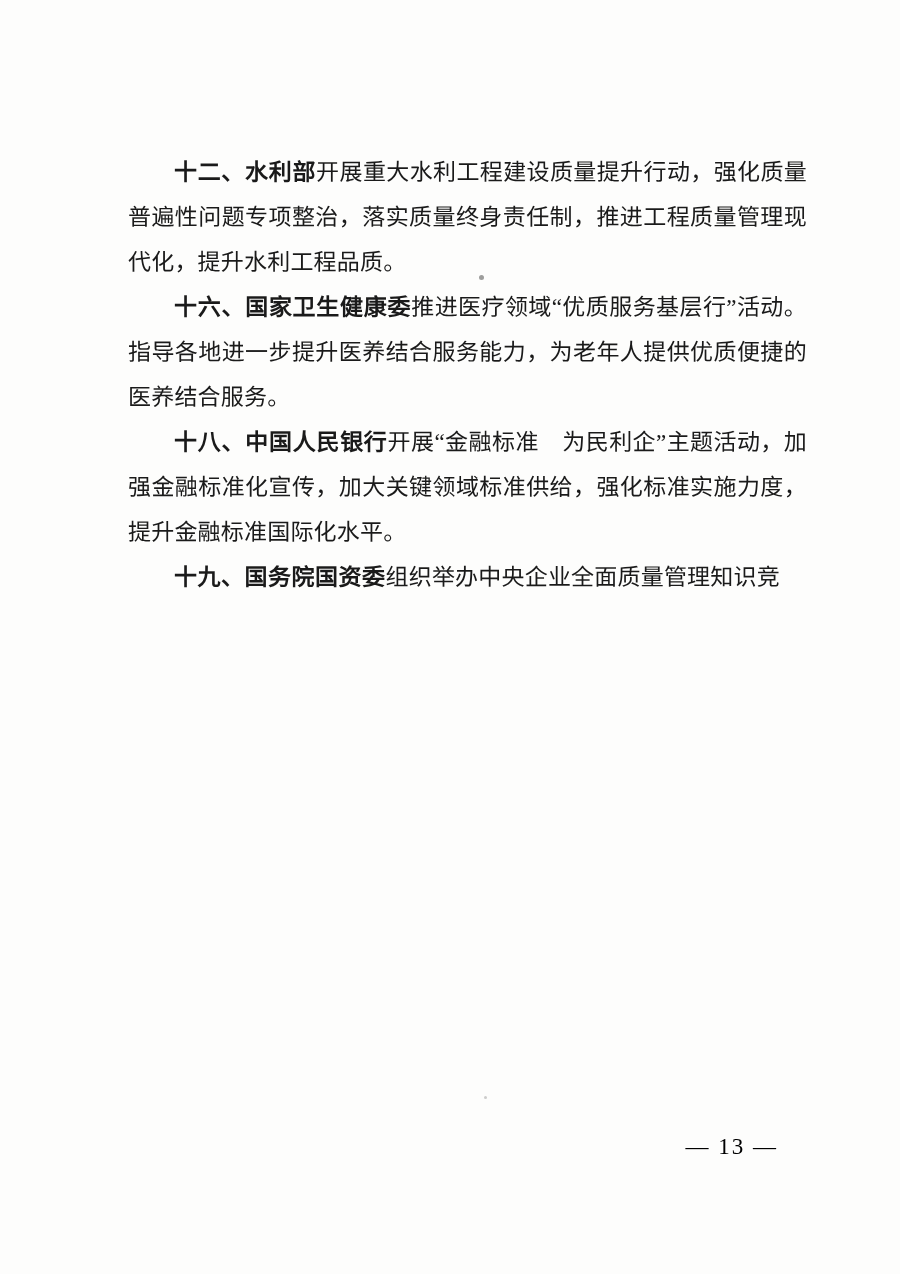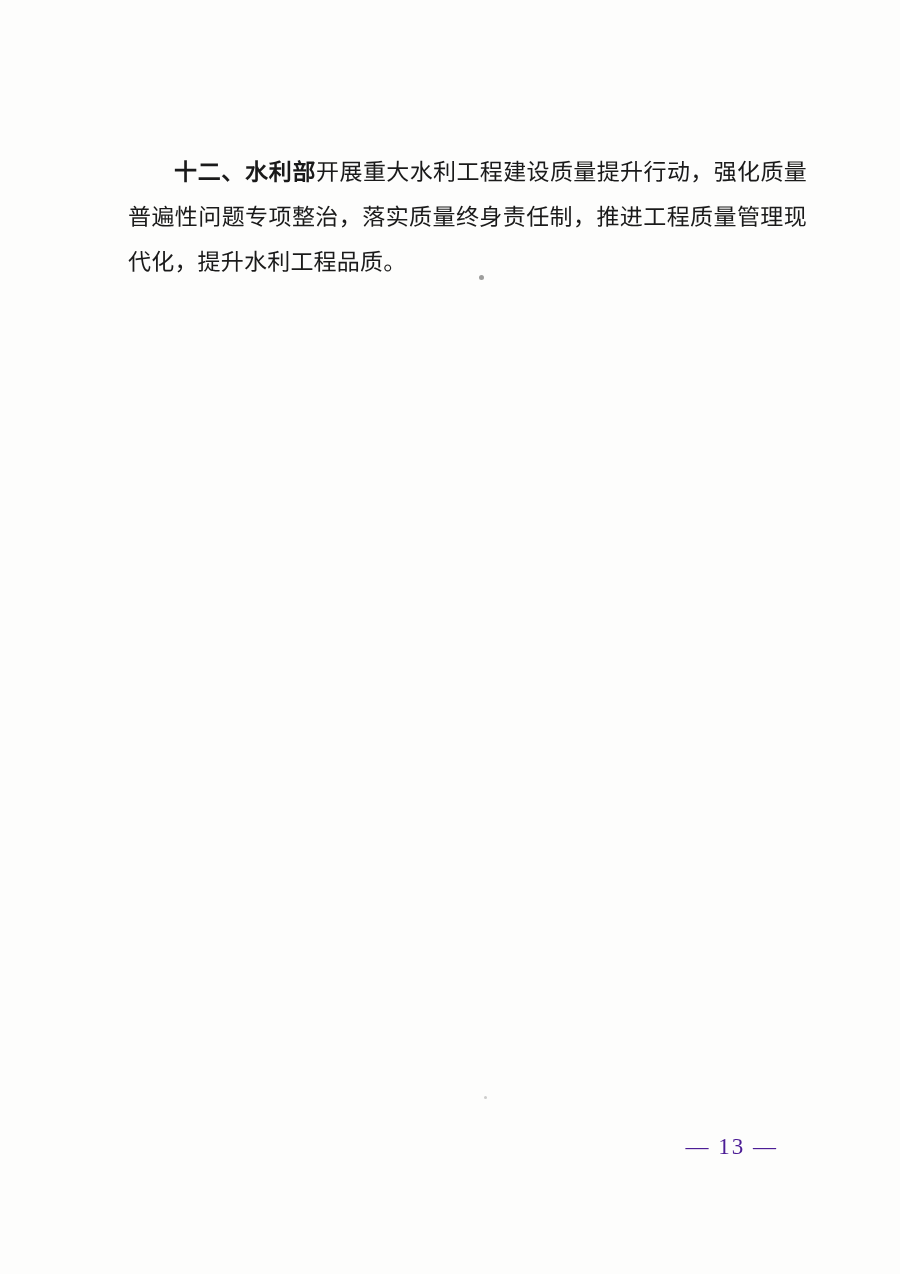--- a/index.html
+++ b/index.html
@@ -37,21 +37,21 @@
     font-weight: 700;
     letter-spacing: 0.5px;
   }
   .footer {
     position: absolute;
     top: 1130px;
     right: 122px;
     font-size: 23px;
     line-height: 34px;
     letter-spacing: 2px;
-    color: #4c1d95;
+    color: #000000;
     font-family: "Liberation Serif", "DejaVu Serif", serif;
   }
   .speck {
     position: absolute;
     left: 479px;
     top: 275px;
     width: 5px;
     height: 5px;
     border-radius: 50%;
     background: rgba(40, 40, 40, 0.45);
@@ -70,23 +70,26 @@
 <body>
 
 <div class="page">
 
   <div class="content" id="paragraphs">
   <p class="para"><b class="head">十二、水利部</b><span>开展重大水利工程建设质量提升行动，强化质量普遍性问题专项整治，落实质量终身责任制，推进工程质量管理现代化，提升水利工程品质。</span></p>
 
 
 
 
+  <p class="para"><b class="head">十六、国家卫生健康委</b><span>推进医疗领域“优质服务基层行”活动。指导各地进一步提升医养结合服务能力，为老年人提供优质便捷的医养结合服务。</span></p>
 
 
+  <p class="para"><b class="head">十八、中国人民银行</b><span>开展“金融标准　为民利企”主题活动，加强金融标准化宣传，加大关键领域标准供给，强化标准实施力度，提升金融标准国际化水平。</span></p>
 
+  <p class="para"><b class="head">十九、国务院国资委</b><span>组织举办中央企业全面质量管理知识竞</span></p>
 </div>
 
   <div class="speck"></div>
   <div class="speck-2"></div>
 
   <div class="footer">
     <span>— 13 —</span>
   </div>
 
 </div>

